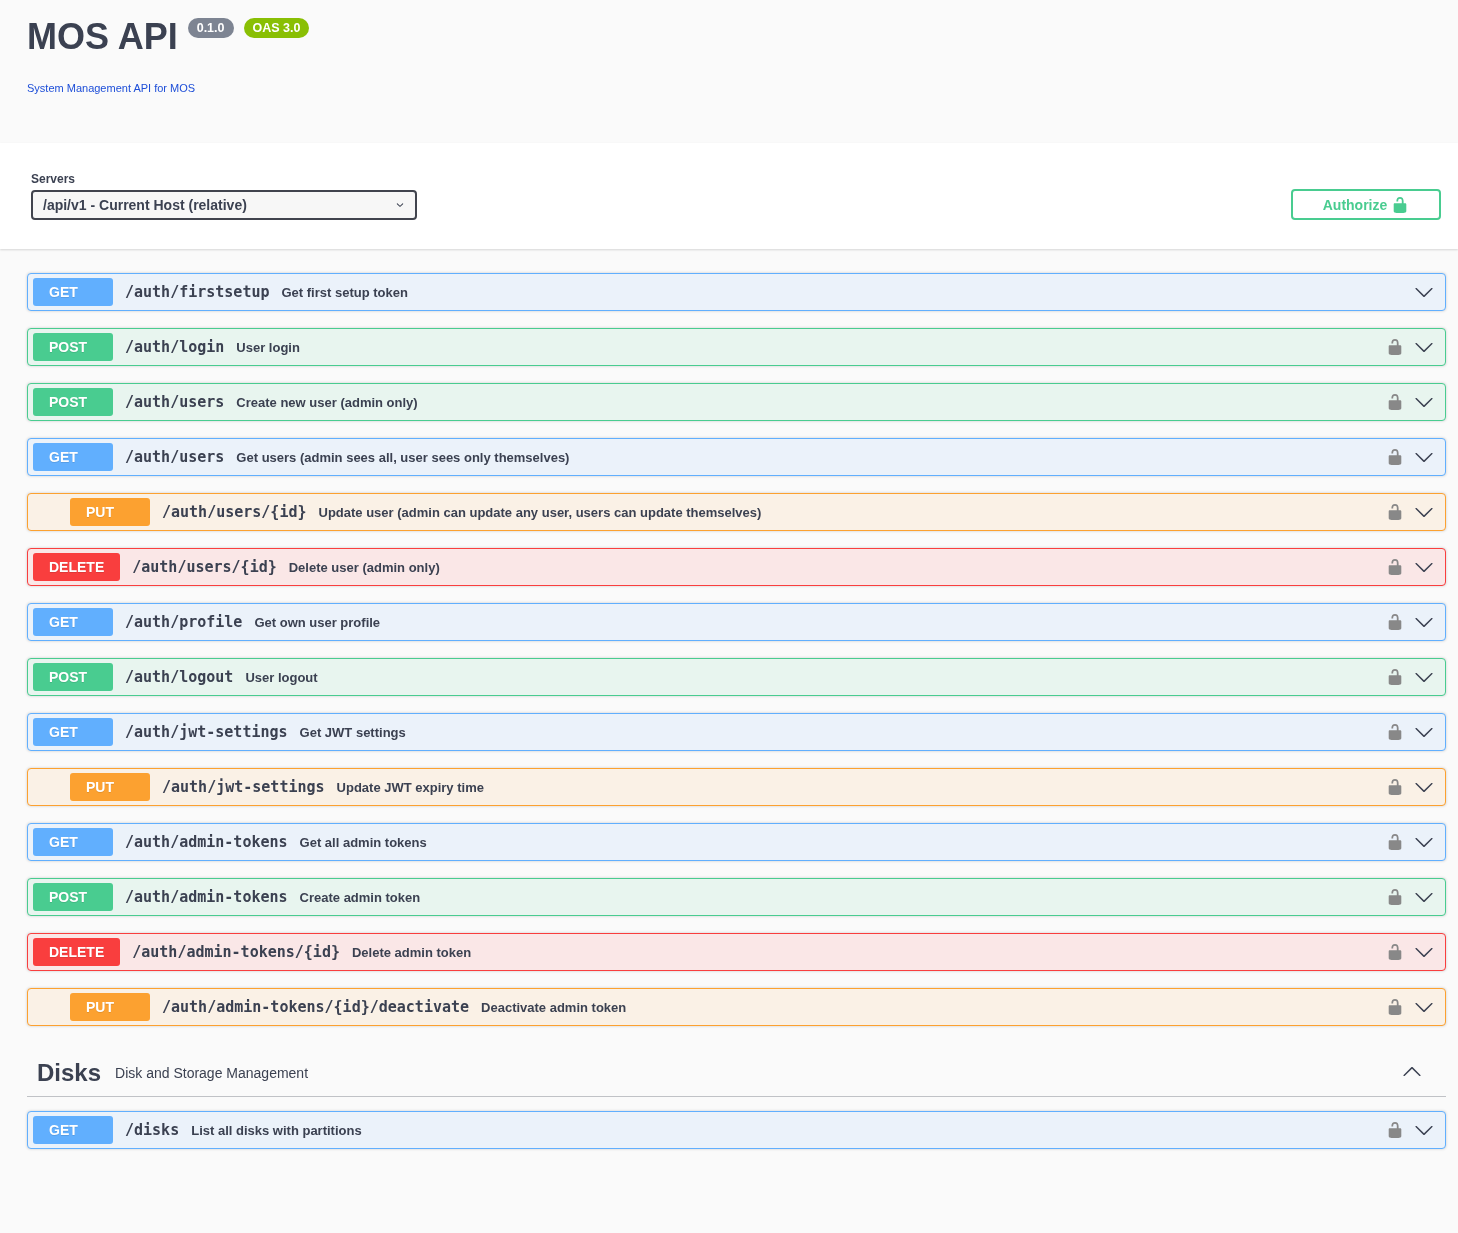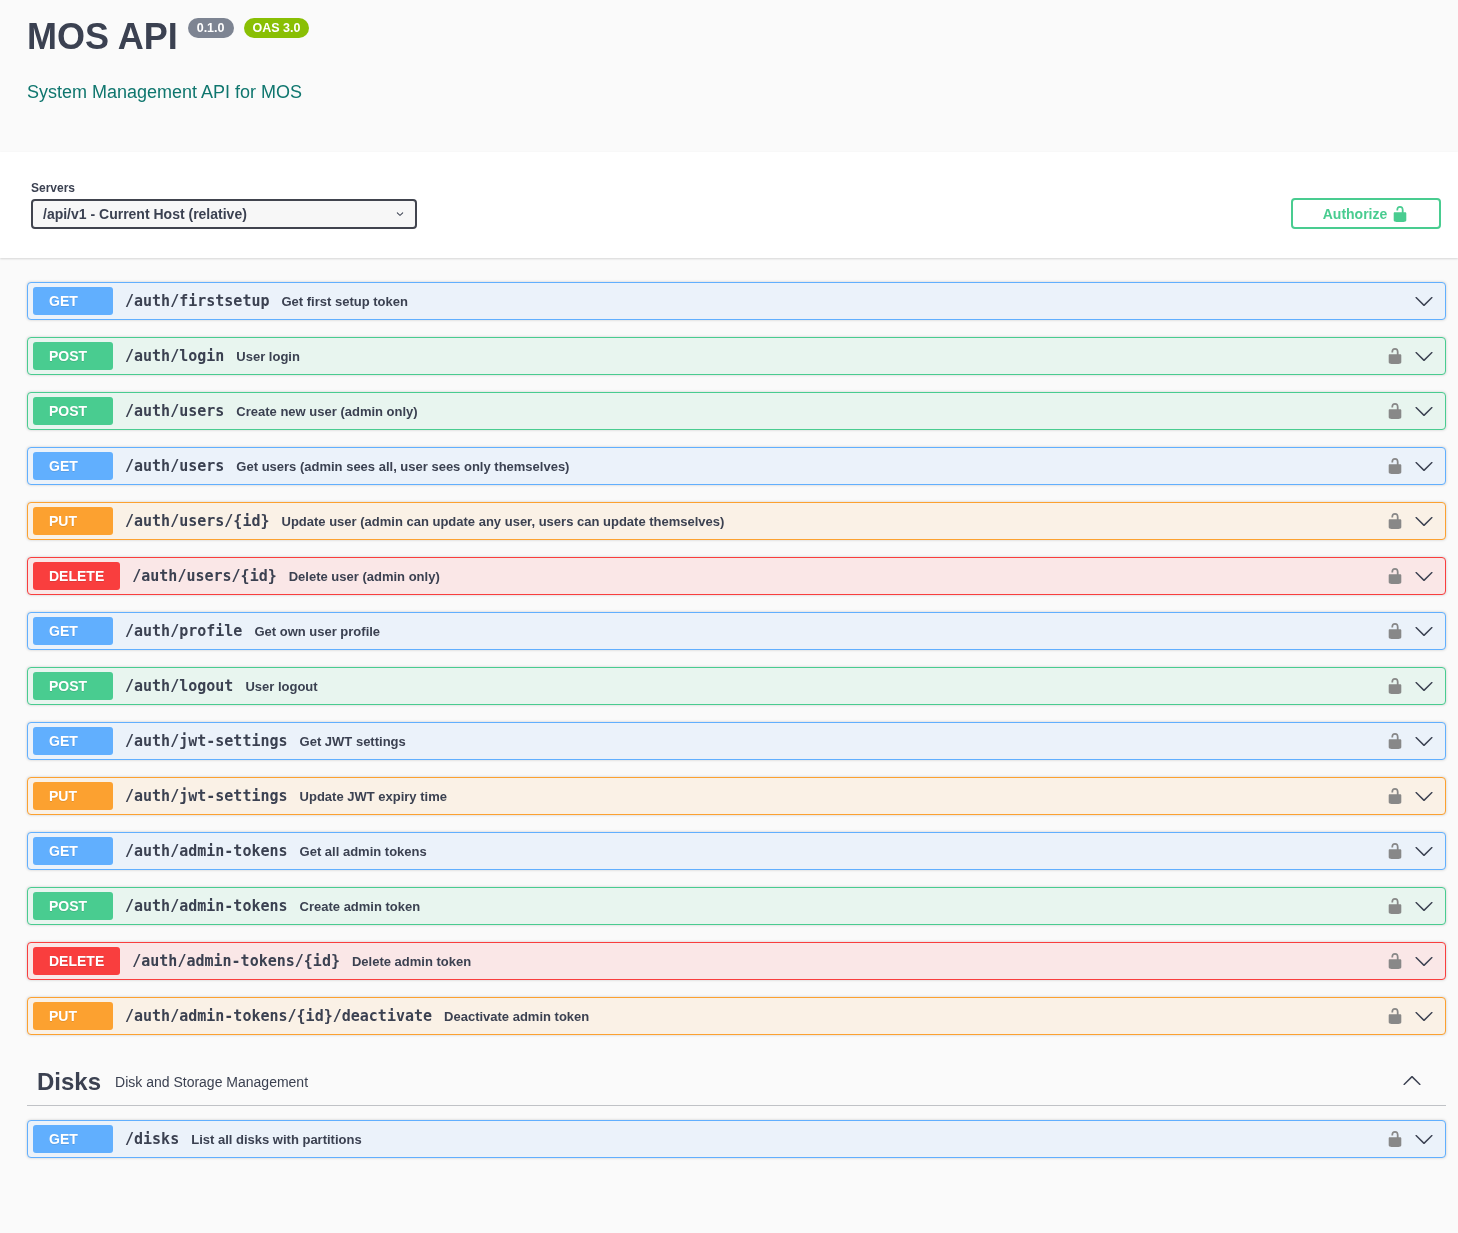--- a/index.html
+++ b/index.html
@@ -19,21 +19,21 @@
     margin: 0; line-height: 50px;
   }
   .pill {
     display: inline-block; margin-left: 10px; margin-top: 6px;
     font-size: 12.5px; font-weight: 700; color: #fff;
     padding: 3px 9px; border-radius: 50px; line-height: 14px;
     vertical-align: top;
   }
   .pill-version { background: var(--version-badge-bg, #7d8492); }
   .pill-oas { background: var(--oas-badge-bg, #89bf04); }
-  .api-desc { margin: 20px 0 0 0; font-size: 18px; color: #0f766e; }
+  .api-desc { margin: 20px 0 0 0; font-size: 11px; color: #1d4ed8; }
 
   
   .scheme-container {
     background: #fff; padding: 29px 4px;
     box-shadow: 0 1px 2px 0 rgba(0,0,0,.15);
   }
   .scheme-inner {
     display: flex; justify-content: space-between; align-items: flex-end;
     padding: 0 13px 0 27px;
   }
@@ -103,21 +103,21 @@
   .op-right { margin-left: auto; display: flex; align-items: center; gap: 10px; padding-right: 6px; }
   .icon-btn { background: none; border: none; padding: 0; cursor: pointer; display: flex; align-items: center; }
   .lock-svg { fill: var(--lock-gray, #888888); }
   .arrow-svg { fill: #3b4151; }
 
   .m-get    { border-color: var(--get, #61affe);    background: var(--get-bg, #ebf2fa); }
   .m-get    .badge-method { background: var(--get, #61affe); }
   .m-post   { border-color: var(--post, #49cc90);   background: var(--post-bg, #e8f5ef); }
   .m-post   .badge-method { background: var(--post, #49cc90); }
   .m-put    { border-color: var(--put, #fca130);    background: var(--put-bg, #faf1e6); }
-  .m-put    .badge-method { background: var(--put, #fca130); }
+  .m-put    .badge-method { background: var(--put, #fca130); margin-left: 37px; }
   .m-delete { border-color: var(--delete, #f93e3e); background: var(--delete-bg, #fae7e7); }
   .m-delete .badge-method { background: var(--delete, #f93e3e); }
 </style>
 </head>
 <body>
 
 <div class="page">
 
   <header class="info-section">
     <div class="title-row">

